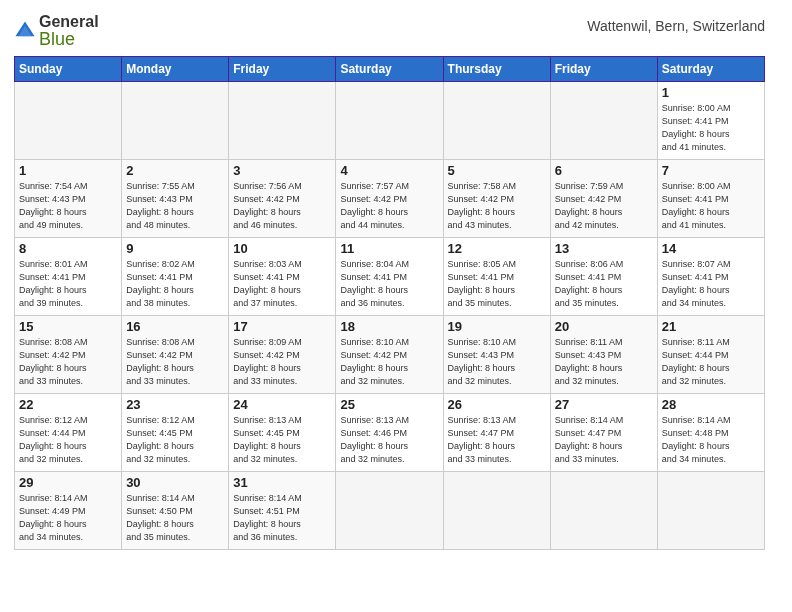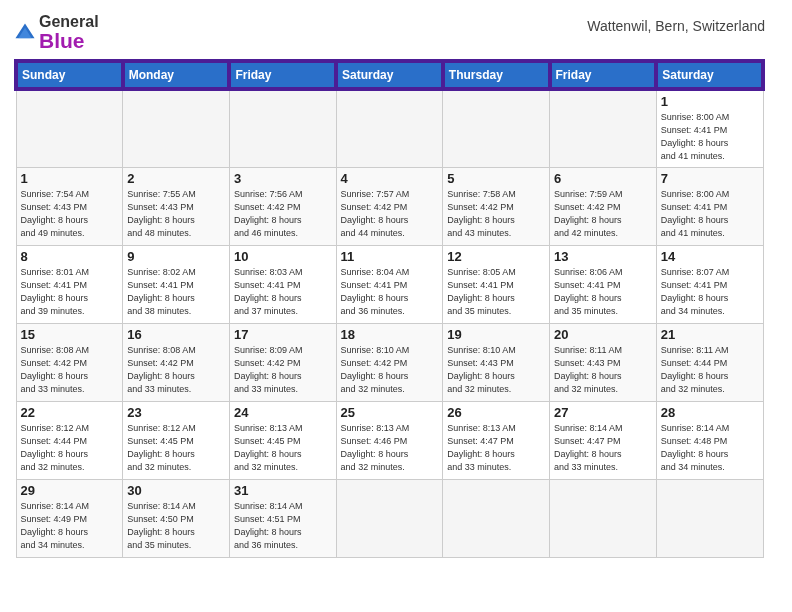--- a/index.html
+++ b/index.html
@@ -29,23 +29,23 @@
       display: flex;
       flex-direction: column;
       line-height: 1;
     }
     .logo-general {
       font-size: 16px;
       font-weight: bold;
       color: #333;
     }
     .logo-blue {
-      font-size: 21px;
-      font-weight: bold;
-      color: #a21caf;
+      font-size: 18px;
+      font-weight: normal;
+      color: #4d7c0f;
     }
     .logo-icon {
       width: 22px;
       height: 22px;
       margin-right: 3px;
     }
     .title-area {
       text-align: right;
     }
     .month-title {
@@ -64,21 +64,21 @@
       border-collapse: collapse;
       table-layout: fixed;
     }
     th {
       background-color: #2a6fc9;
       color: #fff;
       font-size: 12px;
       font-weight: bold;
       padding: 5px 4px;
       text-align: left;
-      border: 4px solid #4c1d95;
+      border: 1px solid #4c1d95;
     }
     td {
       border: 1px solid #ccc;
       vertical-align: top;
       padding: 3px 4px;
       font-size: 9px;
       color: #333;
       background: #fff;
       height: 78px;
     }

